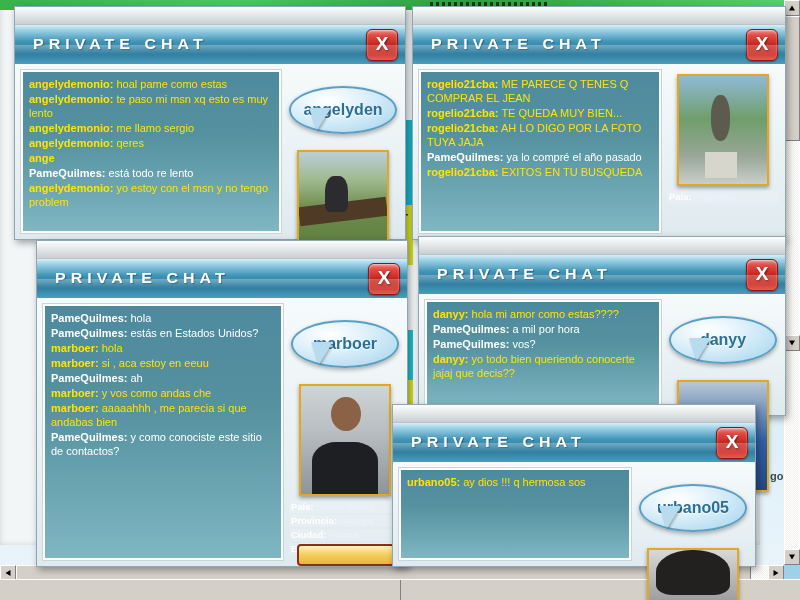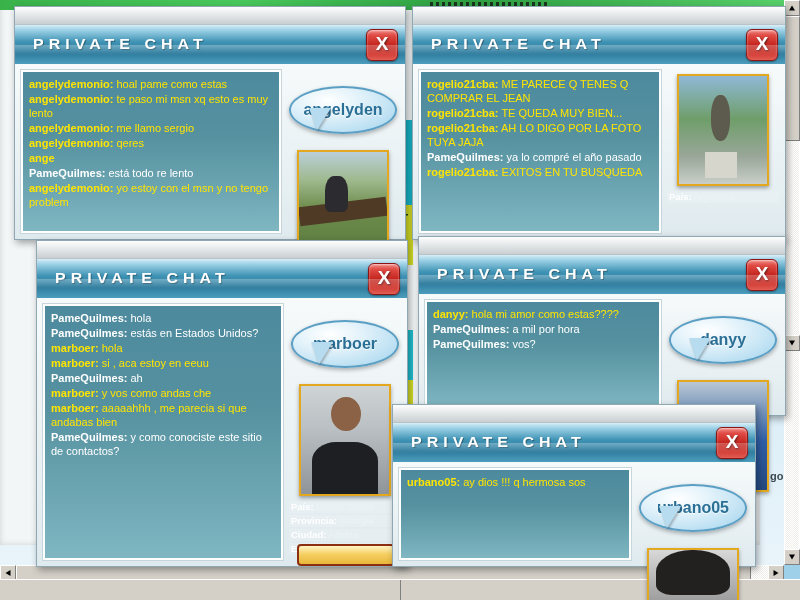--- a/index.html
+++ b/index.html
@@ -250,20 +250,21 @@
     <div class="title-text">PRIVATE CHAT</div>
     <div class="close-btn">
       <span>X</span>
     </div>
   </div>
   <div class="win-body">
     <div class="chatlog">
       <div class="msg"><span class="nick other">danyy:</span> <span class="body-other">hola mi amor como estas????</span></div>
       <div class="msg"><span class="nick me">PameQuilmes:</span> <span class="body-me">a mil por hora</span></div>
       <div class="msg"><span class="nick me">PameQuilmes:</span> <span class="body-me">vos?</span></div>
+      <div class="msg"><span class="nick other">danyy:</span> <span class="body-other">yo todo bien queriendo conocerte jajaj que decis??</span></div>
     </div>
     <div class="sidepanel">
       <div class="bubble">
         <span>danyy</span>
       </div>
       <div class="bubble-tail"></div>
       <div class="avatar">
         <div style="position:absolute;inset:0;background:linear-gradient(180deg,#b9c7d2 0%,#2f5fa8 55%,#24497f 100%);"></div>
       </div>
     </div>

